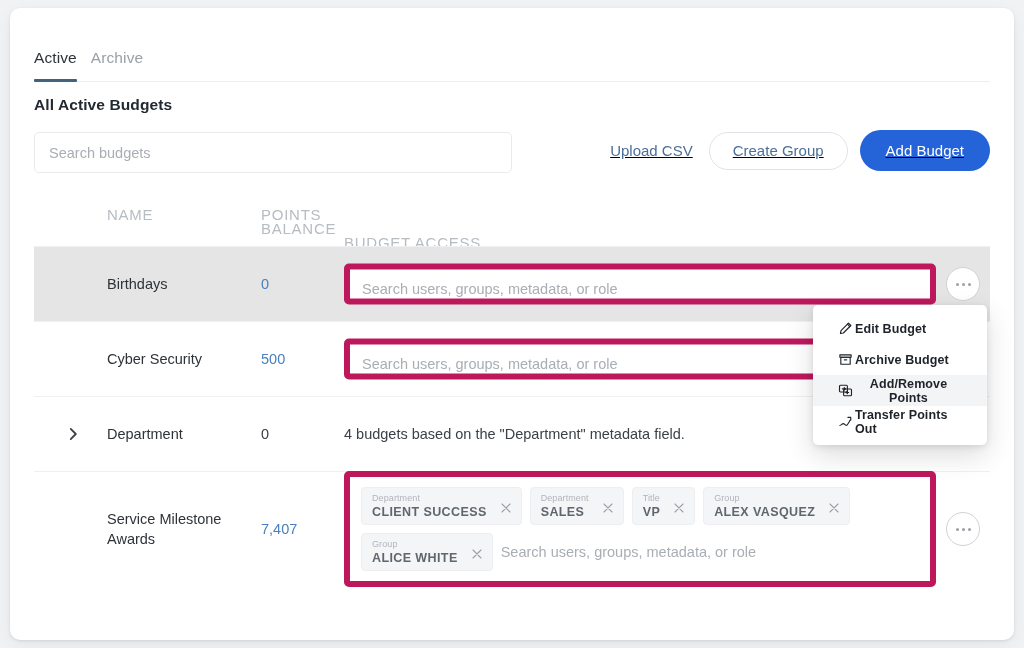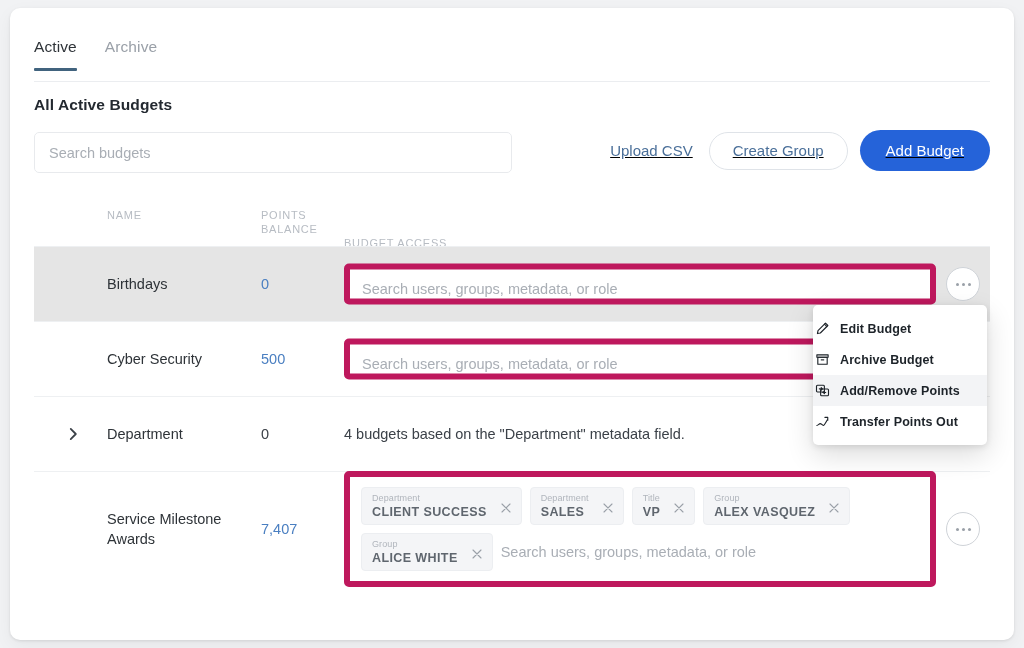--- a/index.html
+++ b/index.html
@@ -30,22 +30,22 @@
 
   
   .tabs {
     position: absolute;
     left: 24px;
     top: 30px;
     width: 956px;
     height: 44px;
     border-bottom: 1px solid #ebedf0;
     display: flex;
-    align-items: flex-start;
-    gap: 28px;
+    align-items: flex-end;
+    gap: 14px;
   }
   .tab {
     font-size: 15.5px;
     color: #9aa0a8;
     padding-bottom: 14px;
     position: relative;
     cursor: pointer;
     letter-spacing: .1px;
   }
   .tab.active {
@@ -147,21 +147,21 @@
     top: 190px;
     width: 956px;
   }
   .thead {
     position: relative;
     height: 48px;
   }
   .th {
     position: absolute;
     top: 10px;
-    font-size: 11px;
+    font-size: 15px;
     letter-spacing: .75px;
     color: #b7bcc3;
     line-height: 14px;
   }
   .th-name { left: 73px; }
   .th-points { left: 227px; }
   .th-access { left: 310px; margin-top: 28px; }
 
   .row {
     position: relative;
@@ -283,23 +283,23 @@
     width: 174px;
     background: #ffffff;
     border-radius: 5px;
     box-shadow: 0 2px 6px rgba(0,0,0,0.10), 0 10px 28px rgba(0,0,0,0.14);
     padding: 8px 0;
     z-index: 50;
   }
   .menu-item {
     display: flex;
     align-items: center;
-    gap: 10px;
+    gap: 2px;
     height: 31px;
-    padding: 0 2px;
+    padding: 0 25px;
     cursor: pointer;
   }
   .menu-item.active { background: #f3f4f6; text-align: center; }
   .menu-label {
     font-size: 12.5px;
     font-weight: bold;
     color: #1d2329;
     letter-spacing: .1px;
   }
   .menu-icon {

